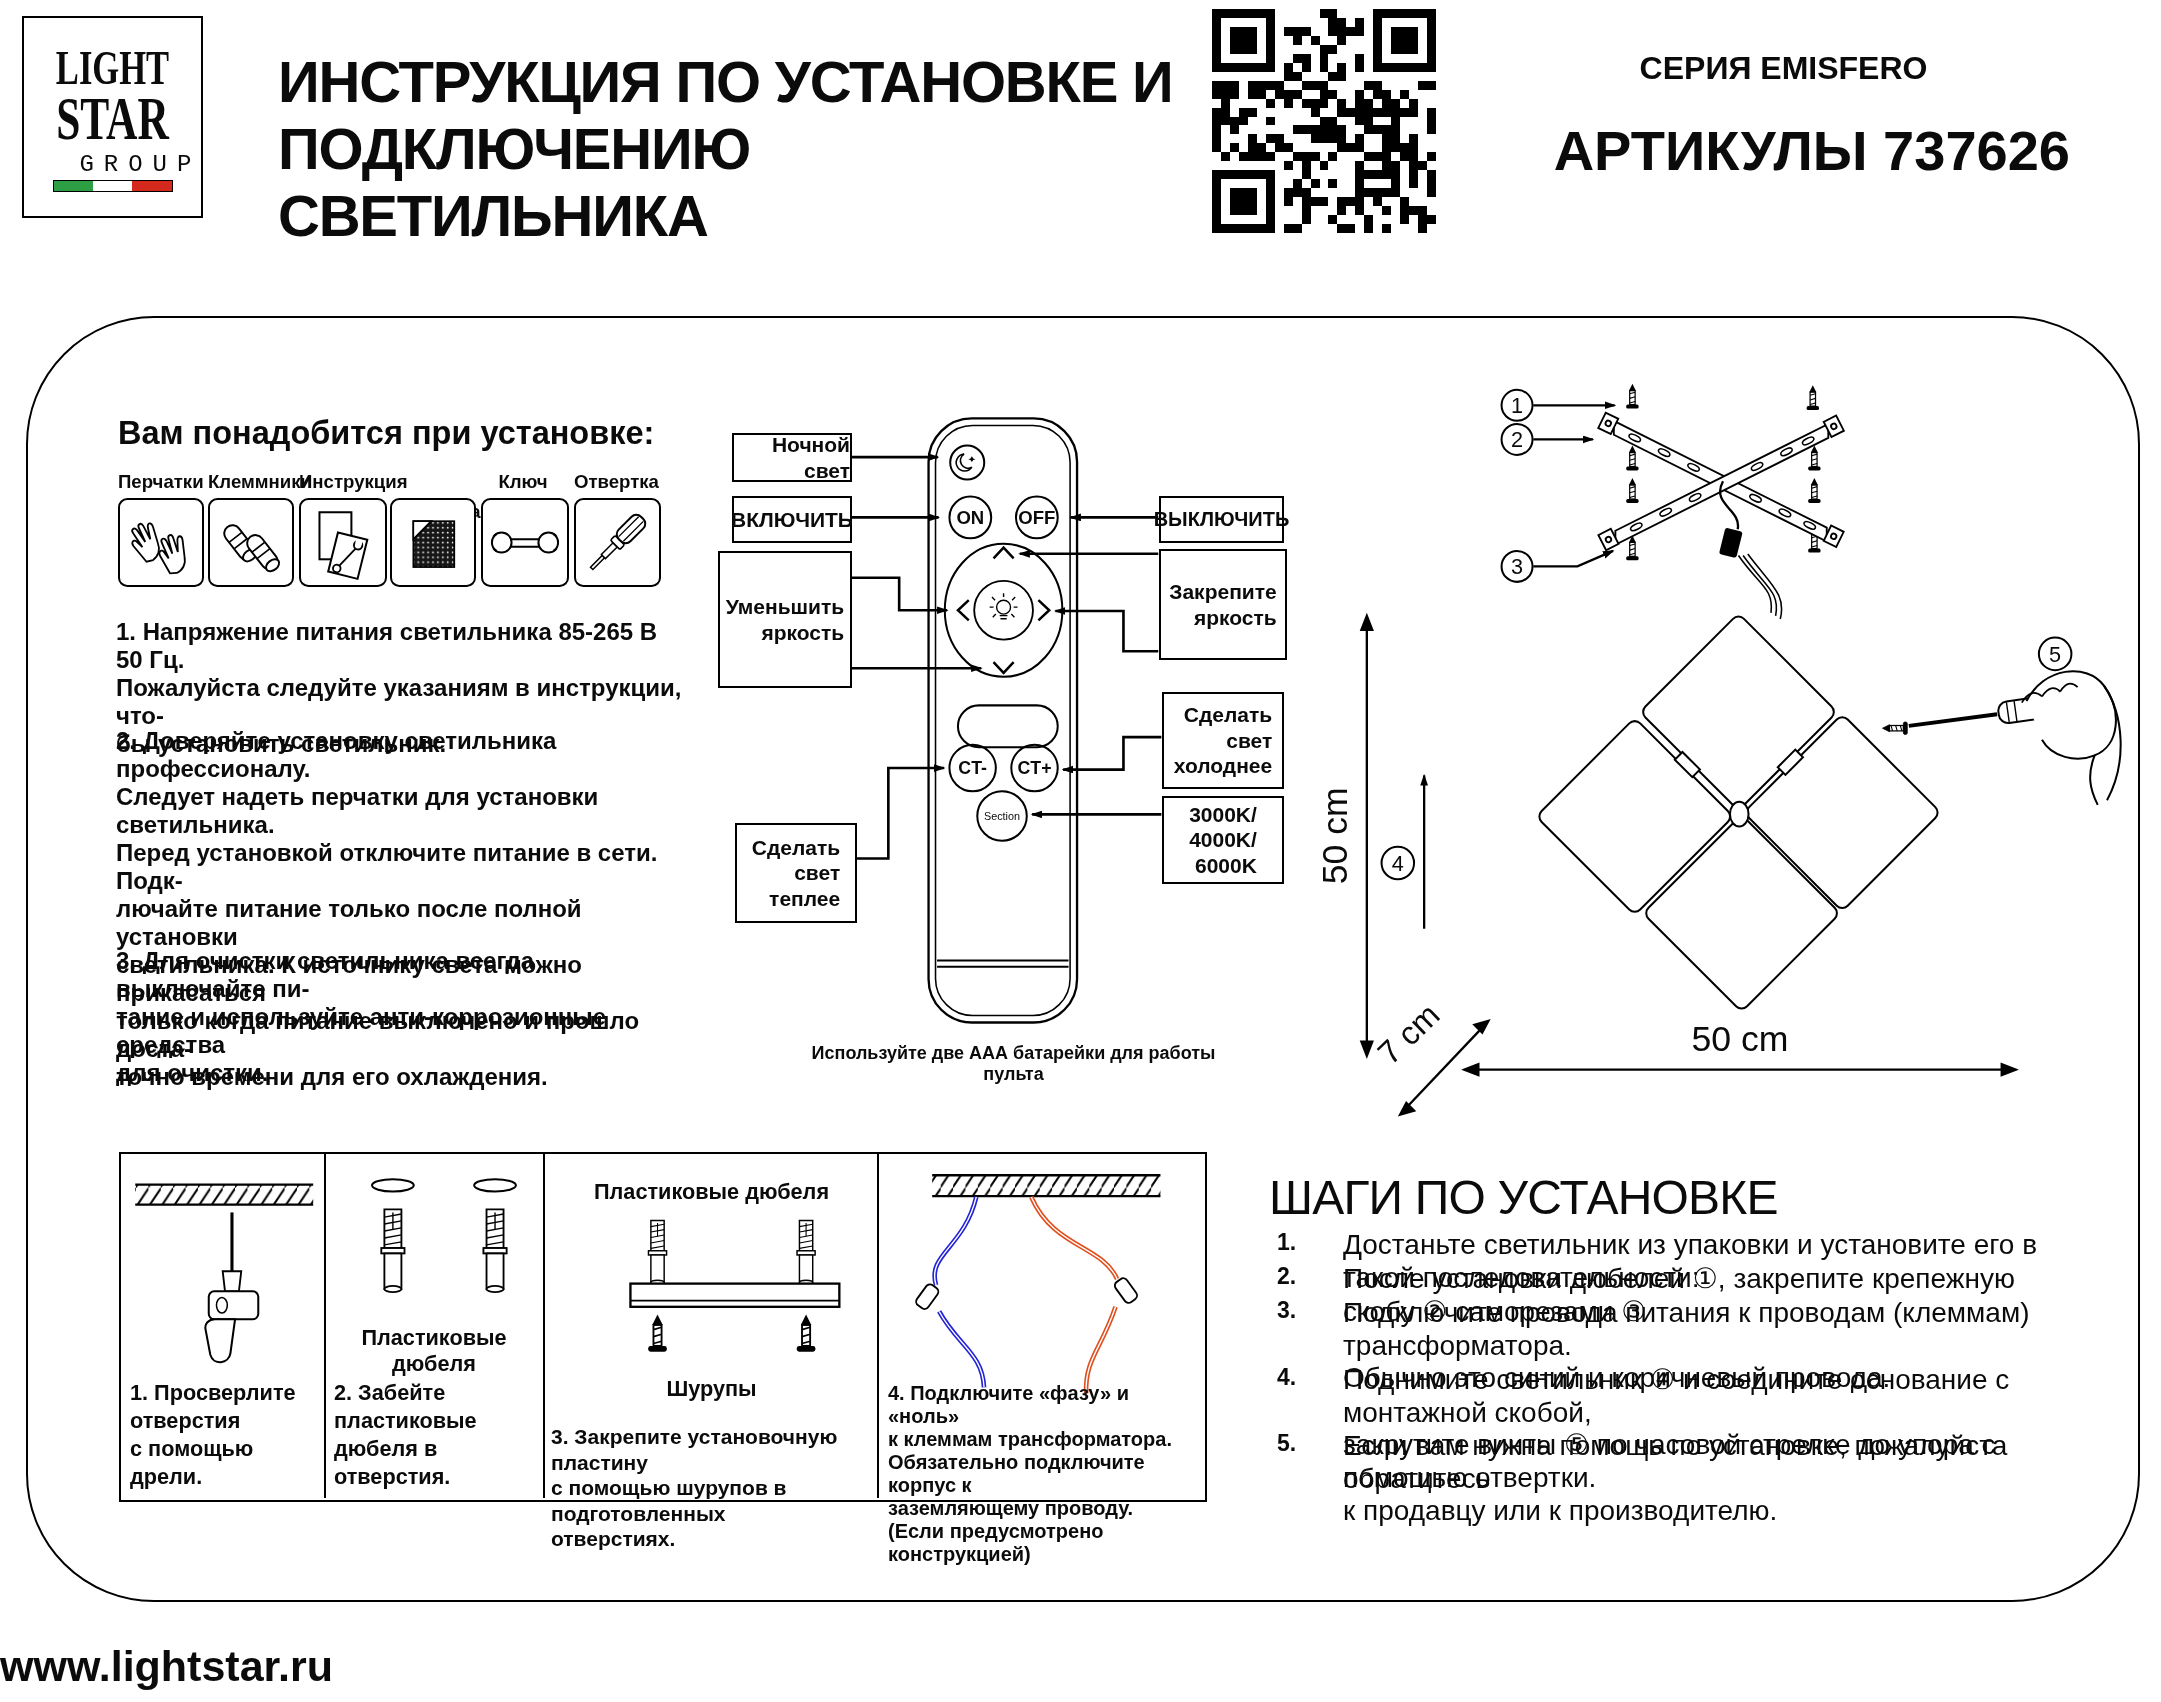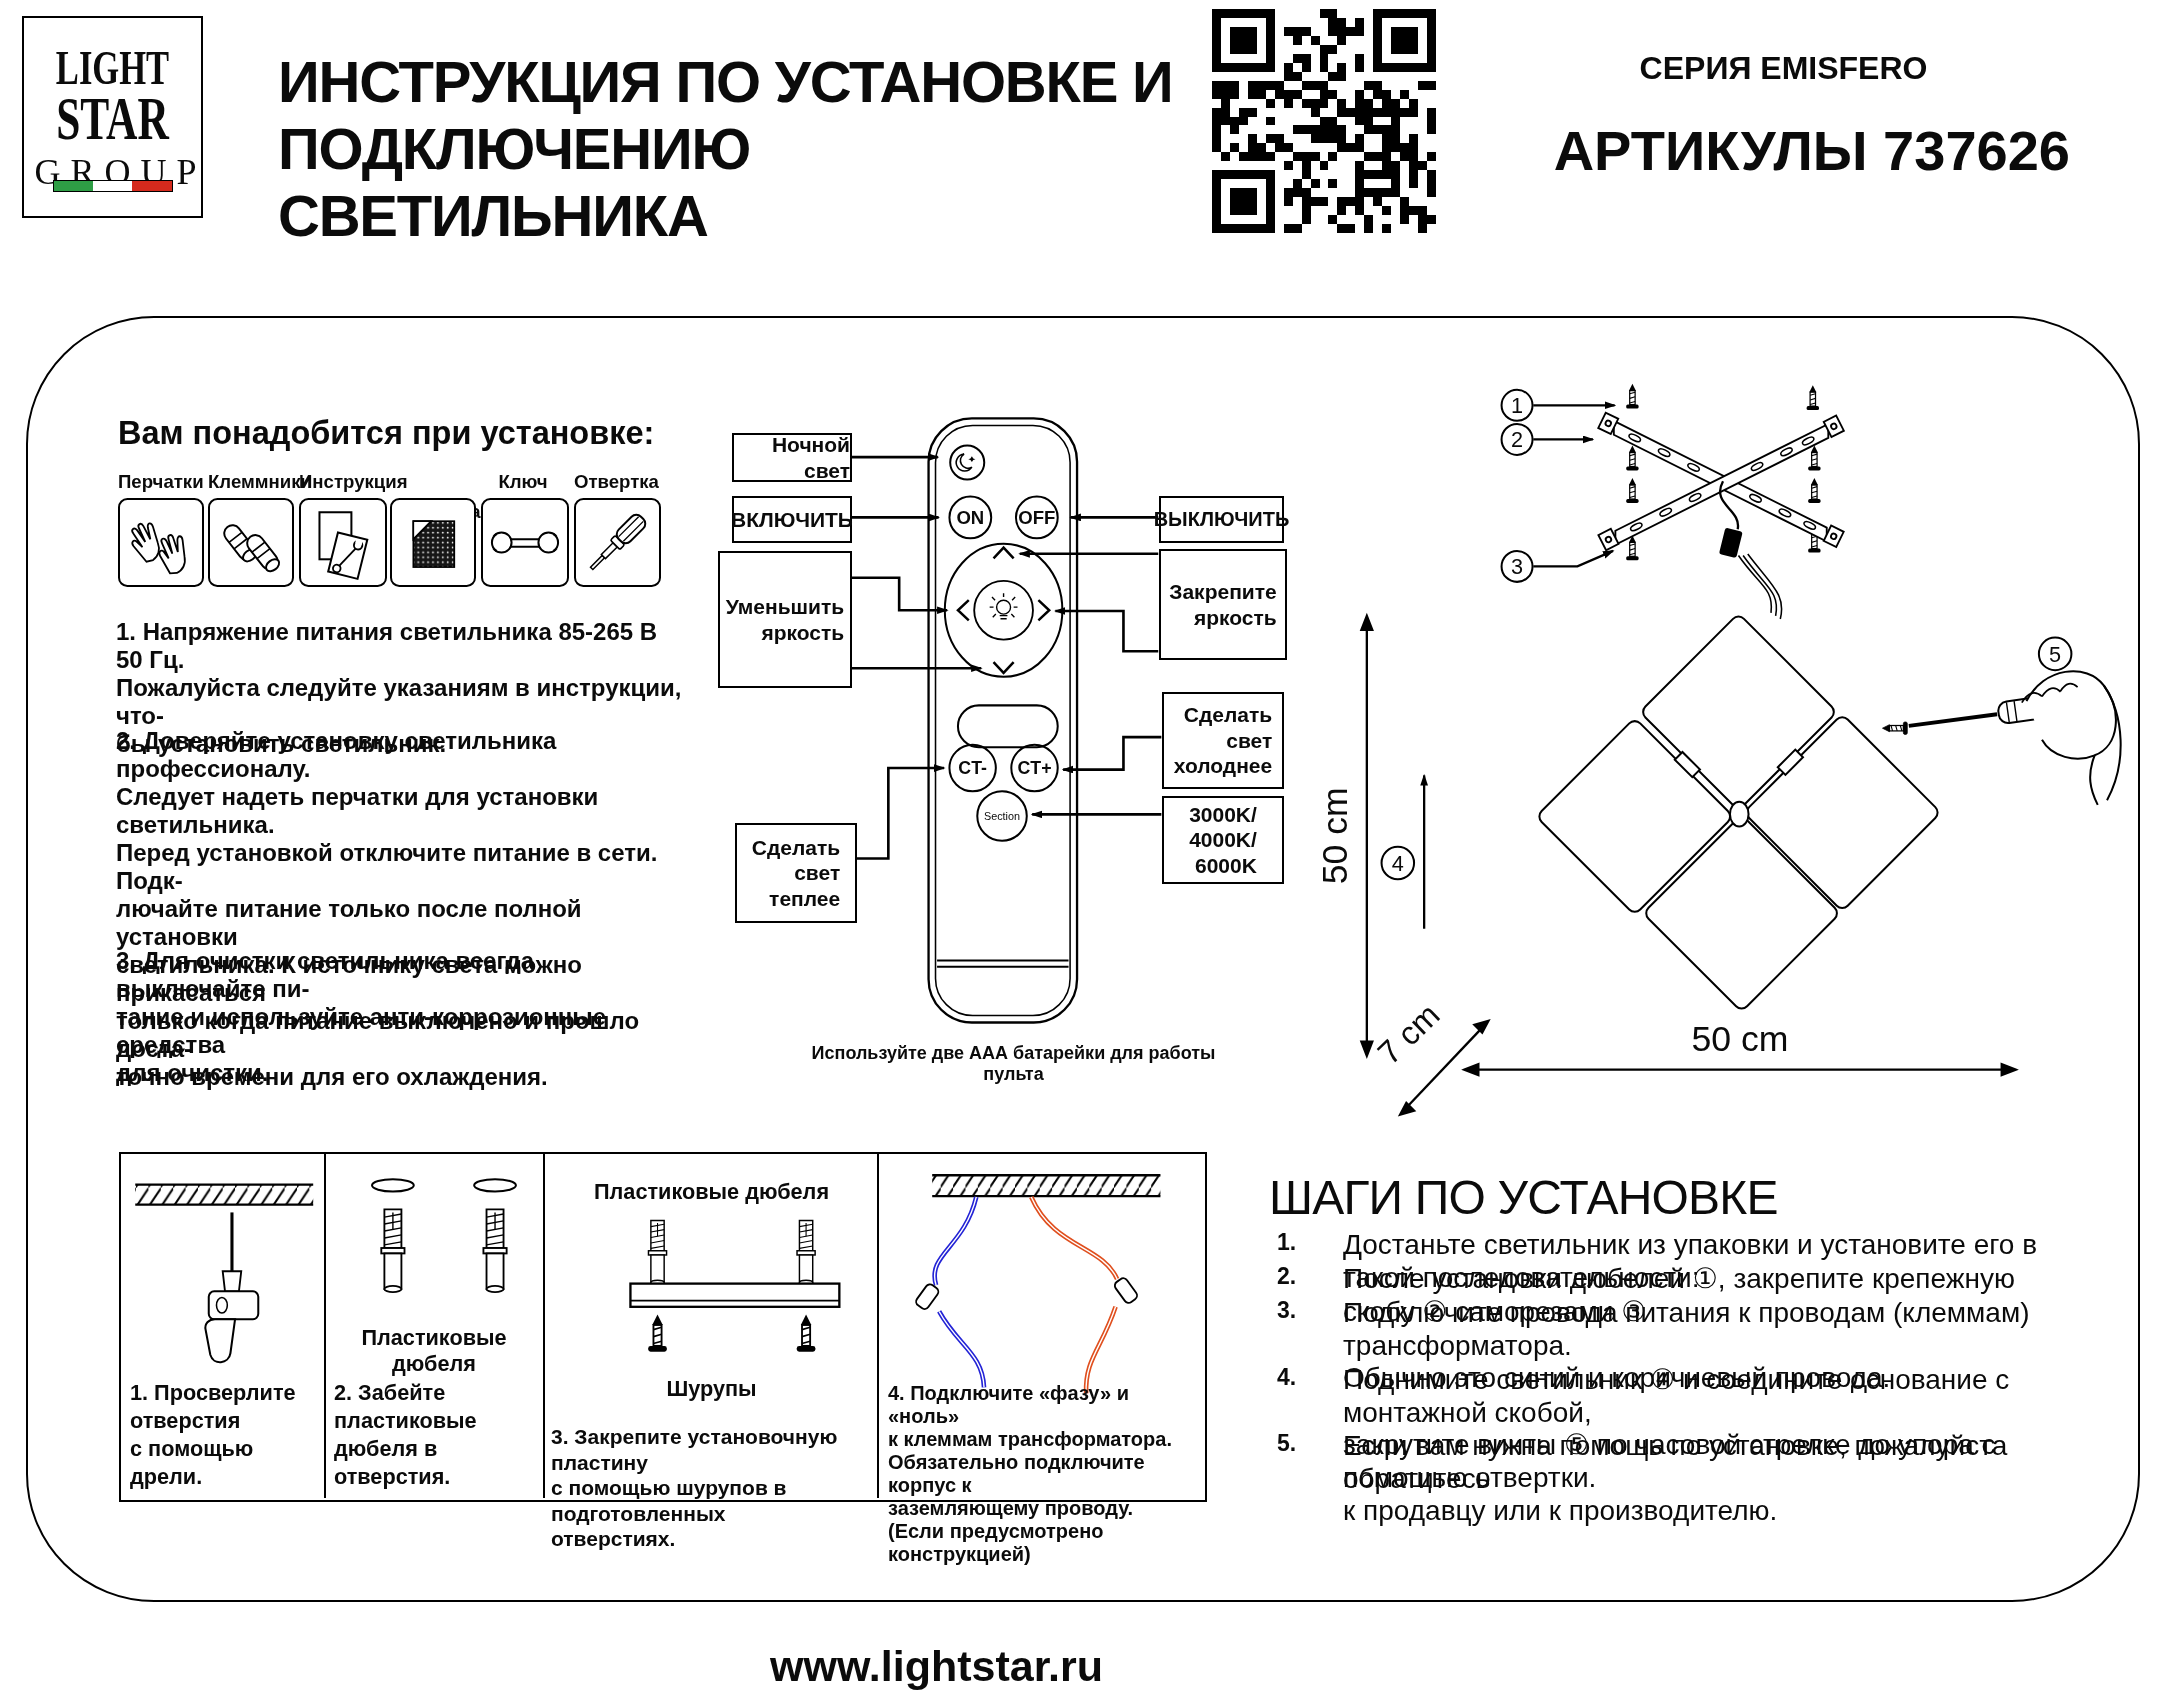--- a/index.html
+++ b/index.html
@@ -47,21 +47,21 @@
       <rect x="-11" y="59" width="22" height="46" fill="#fff" stroke="#000" stroke-width="2.4"></rect>
       <ellipse cx="0" cy="105" rx="11" ry="4" fill="#fff" stroke="#000" stroke-width="2.4"></ellipse>
       <path d="M0,6 L0,28" stroke="#000" stroke-width="1.8"></path>
     </g>
   </defs>
 </svg>
 
 <div class="abs" style="left:22.4px;top:16.3px;width:177px;height:198px;border:2.3px solid #000;">
   <div class="abs" style="left:0;top:21.7px;width:100%;text-align:center;font-family:'Liberation Serif','DejaVu Serif',serif;font-weight:bold;font-size:48px;transform:scaleX(.72);transform-origin:center;">LIGHT</div>
   <div class="abs" style="left:0;top:65px;width:100%;text-align:center;font-family:'Liberation Serif','DejaVu Serif',serif;font-weight:bold;font-size:62px;transform:scaleX(.70);transform-origin:center;">STAR</div>
-  <div class="abs" style="left:0;top:133px;width:100%;text-align:right;font-family:Liberation Serif, serif;font-weight:400;font-size:36px;letter-spacing:10px;text-indent:10px;">GROUP</div>
+  <div class="abs" style="left:0;top:133px;width:100%;text-align:right;font-family:Liberation Mono, monospace;font-weight:400;font-size:24px;letter-spacing:10px;text-indent:10px;">GROUP</div>
   <div class="abs" style="left:29px;top:162px;width:118px;height:9.3px;border:1.5px solid #000;background:linear-gradient(90deg,#2e9e45 0 33%,#fff 33% 66%,#d42a1d 66% 100%);"></div>
 </div>
 
 <div class="abs preline" style="left:278px;top:48px;width:913px;font-size:58px;font-weight:bold;line-height:67px;letter-spacing:-1.2px;">ИНСТРУКЦИЯ ПО УСТАНОВКЕ И
 ПОДКЛЮЧЕНИЮ СВЕТИЛЬНИКА</div>
 
 <svg id="qr" style="left:1212px;top:9.3px;" width="224" height="224" viewBox="0 0 25 25" shape-rendering="crispEdges" fill="#000">
     <rect x="12" y="0" width="1" height="1"></rect>
     <rect x="13" y="0" width="1" height="1"></rect>
     <rect x="13" y="1" width="1" height="1"></rect>
@@ -674,14 +674,14 @@
 <div class="panel-cap" style="left:545px;top:1376px;width:333px;">Шурупы</div>
 <div class="panel-text" style="left:551px;top:1424px;width:321px;font-size:21px;line-height:25.5px;">3. Закрепите установочную пластину
 с помощью шурупов в подготовленных
 отверстиях.</div>
 <div class="panel-text" style="left:888px;top:1382px;width:310px;font-size:20px;line-height:23px;">4. Подключите «фазу» и «ноль»
 к клеммам трансформатора.
 Обязательно подключите корпус к
 заземляющему проводу.
 (Если предусмотрено конструкцией)</div>
 
-<div class="abs" style="left:0;top:1642px;width:1873px;text-align:center;font-size:43px;font-weight:bold;">www.lightstar.ru</div>
+<div class="abs" style="left:0;top:1642px;width:1873px;text-align:left;font-size:43px;font-weight:bold;">www.lightstar.ru</div>
 
 
 </body></html>

